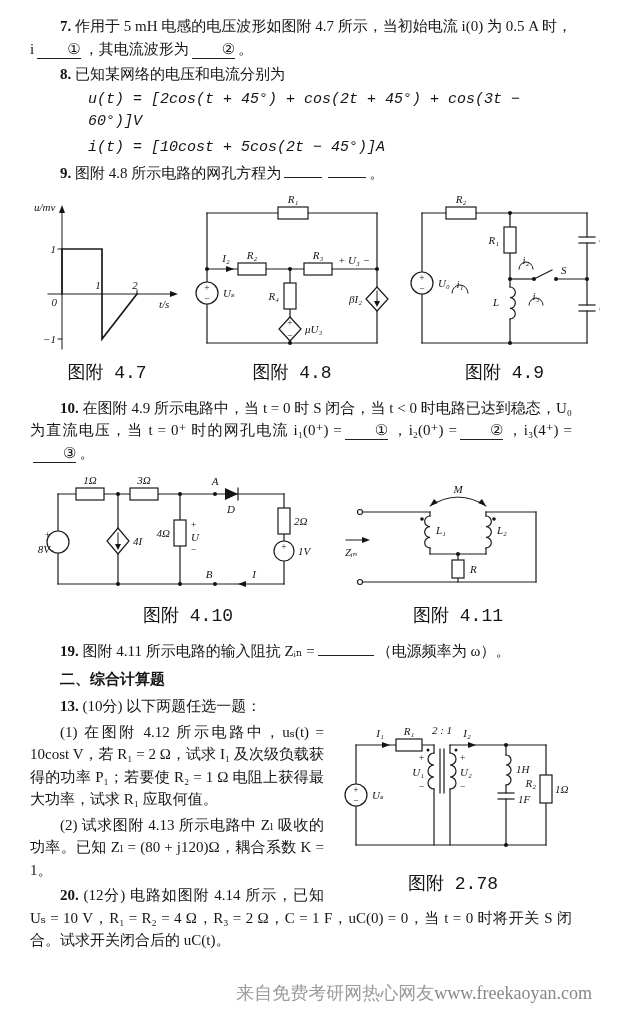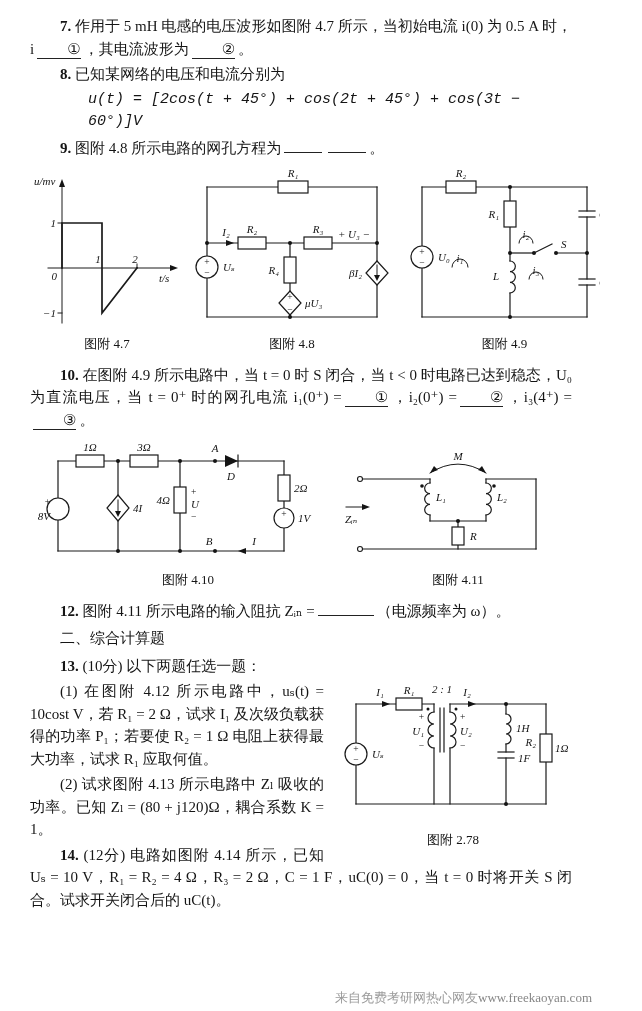--- a/index.html
+++ b/index.html
@@ -17,27 +17,27 @@
   .prob{margin:3px 0;text-indent:2em;text-align:justify;}
   .noindent{text-indent:0;}
   .num{font-weight:bold;}
   .formula{margin:3px 0 3px 58px;font-style:italic;text-indent:0;font-family:Liberation Mono, monospace;}
   .blank{
     display:inline-block;min-width:38px;min-height:1em;
     border-bottom:1px solid #222;text-align:center;
     margin:0 3px;line-height:1.2;
   }
   .blank.wide{min-width:56px;}
-  .sec{font-weight:normal;margin:5px 0;text-indent:2em;}
+  .sec{font-weight:bold;margin:5px 0;text-indent:2em;}
   .figrow{display:flex;justify-content:space-between;align-items:flex-end;margin:8px 2px 10px 2px;}
   .figure{display:flex;flex-direction:column;align-items:center;}
-  .figcap{font-size:13px;margin-top:3px;font-family:Liberation Serif, serif;}
+  .figcap{font-size:18px;margin-top:3px;font-family:Liberation Mono, monospace;}
   .block1314::after{content:"";display:block;clear:both;}
   .fig412{float:right;margin:2px 0 6px 10px;}
-  .watermark{position:absolute;right:8px;bottom:4px;font-size:13px;color:#9b9b9b;}
+  .watermark{position:absolute;right:8px;bottom:4px;font-size:18px;color:#9b9b9b;}
   .watermark .site{color:#878787;}
 
   svg{display:block;}
   svg text{font:italic 11px "Liberation Serif","DejaVu Serif",serif;fill:#141414;}
   svg text.sign{font-size:9.5px;font-style:normal;}
   .wire{stroke:#1a1a1a;stroke-width:1.2;fill:none;stroke-linecap:square;}
   .thin{stroke-width:1;}
   .thick{stroke-width:1.7;}
   .box{fill:#ffffff;stroke:#1a1a1a;stroke-width:1.2;}
   .dot{fill:#141414;stroke:none;}
@@ -52,20 +52,21 @@
   <p class="prob">
     <span class="num">7.</span>
     <span>作用于 5 mH 电感的电压波形如图附 4.7 所示，当初始电流 i(0) 为 0.5 A 时，i</span><span class="blank">①</span><span>，其电流波形为</span><span class="blank">②</span><span>。</span>
   </p>
 
   <p class="prob">
     <span class="num">8.</span>
     <span>已知某网络的电压和电流分别为</span>
   </p>
   <p class="formula">u(t) = [2cos(t + 45°) + cos(2t + 45°) + cos(3t − 60°)]V</p>
+  <p class="formula">i(t) = [10cost + 5cos(2t − 45°)]A</p>
 
   <p class="prob">
     <span class="num">9.</span>
     <span>图附 4.8 所示电路的网孔方程为</span><span class="blank"></span><span class="blank"></span><span>。</span>
   </p>
 
   <div class="figrow">
 
     <div class="figure">
       <svg width="150" height="158" viewBox="0 0 150 158">
@@ -347,21 +348,21 @@
           <polygon class="ah" points="26,58 18,55 18,61"></polygon>
           <text x="1" y="74">Zᵢₙ</text>
         </g>
         <circle class="dot" cx="114" cy="72" r="2"></circle>
       </svg>
       <div class="figcap">图附 4.11</div>
     </div>
   </div>
 
   <p class="prob">
-    <span class="num">12.</span>
+    <span class="num">19.</span>
     <span>图附 4.11 所示电路的输入阻抗 Zᵢₙ =</span><span class="blank wide"></span><span>（电源频率为 ω）。</span>
   </p>
 
   <p class="sec">二、综合计算题</p>
 
   <div class="block1314">
     <p class="prob">
       <span class="num">13.</span>
       <span>(10分) 以下两题任选一题：</span>
     </p>
@@ -437,21 +438,21 @@
         </g>
         <circle class="dot" cx="172" cy="22" r="2"></circle>
         <circle class="dot" cx="172" cy="122" r="2"></circle>
       </svg>
       <div class="figcap">图附 2.78</div>
     </div>
 
     <p class="prob">(1) 在图附 4.12 所示电路中，uₛ(t) = 10cost V，若 R₁ = 2 Ω，试求 I₁ 及次级负载获得的功率 P₁；若要使 R₂ = 1 Ω 电阻上获得最大功率，试求 R₁ 应取何值。</p>
     <p class="prob">(2) 试求图附 4.13 所示电路中 Zₗ 吸收的功率。已知 Zₗ = (80 + j120)Ω，耦合系数 K = 1。</p>
     <p class="prob">
-      <span class="num">14.</span>
+      <span class="num">20.</span>
       <span>(12分) 电路如图附 4.14 所示，已知 Uₛ = 10 V，R₁ = R₂ = 4 Ω，R₃ = 2 Ω，C = 1 F，uC(0) = 0，当 t = 0 时将开关 S 闭合。试求开关闭合后的 uC(t)。</span>
     </p>
   </div>
 
   <div class="watermark">
     <span class="credit" actable="false">来自免费考研网热心网友</span><span class="site">www.freekaoyan.com</span>
   </div>
 
 </div>
 

